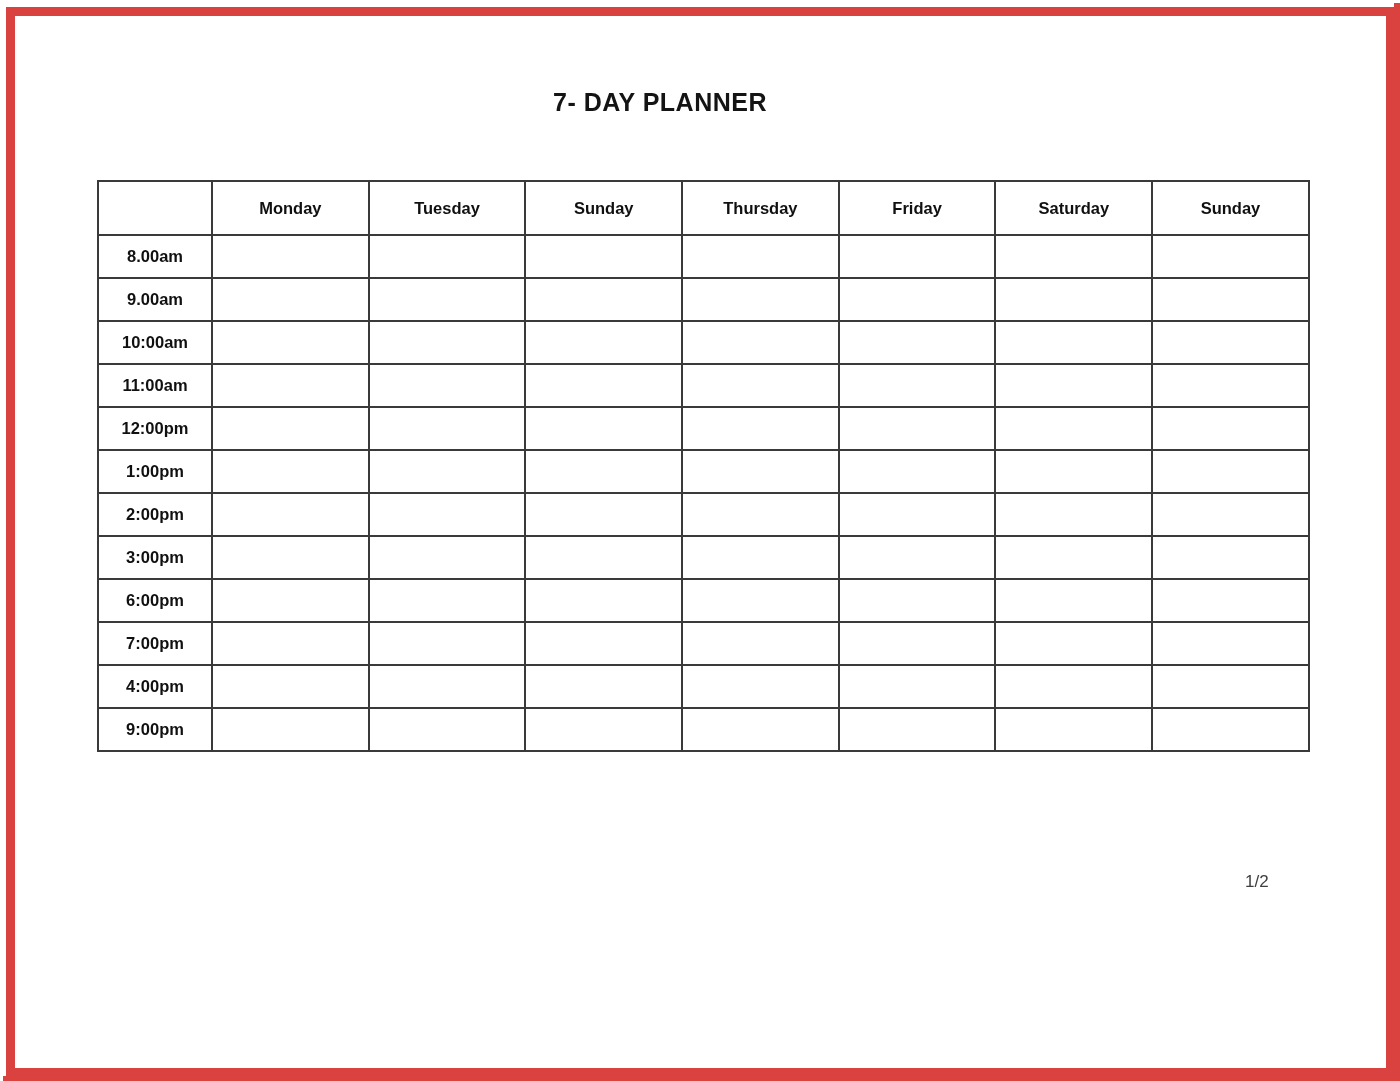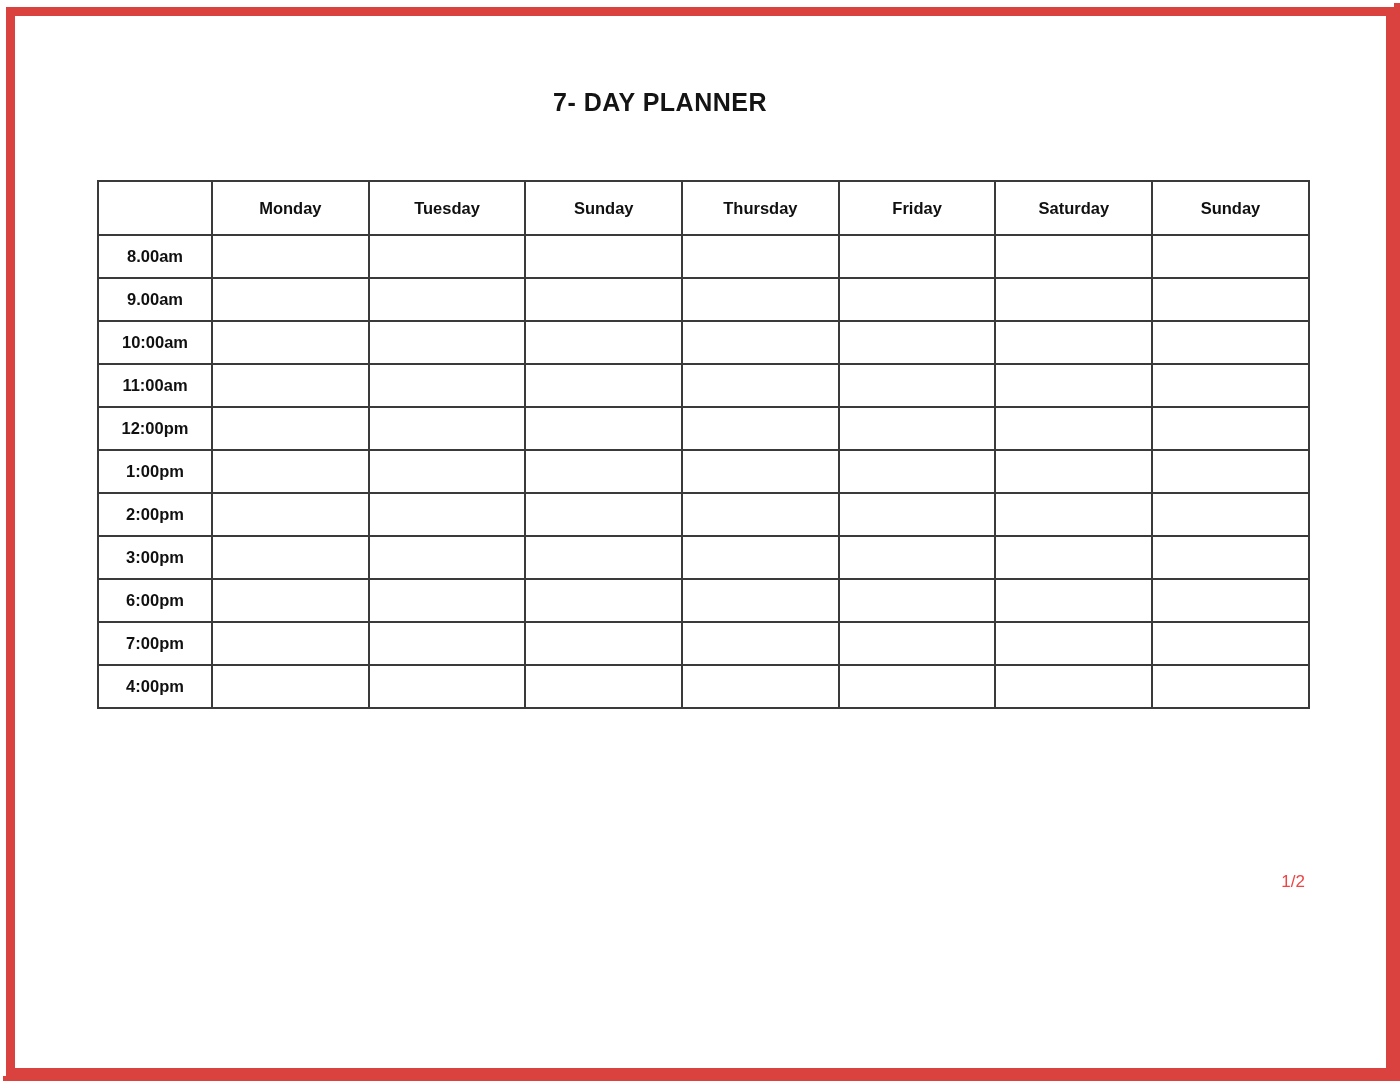--- a/index.html
+++ b/index.html
@@ -134,23 +134,23 @@
   }
   td.slot-cell {
     background: #ffffff;
   }
 
   #page-indicator {
     position: absolute;
     left: 1230px;
     top: 856px;
     width: 60px;
-    text-align: right;
+    text-align: left;
     font-size: 17px;
-    color: #ef4444;
+    color: #404040;
   }
 </style>
 </head>
 <body>
 
 <div id="page-frame">
   <div id="red-border"></div>
   <div id="red-border-outer-right"></div>
   <div id="red-border-outer-bottom"></div>
 
@@ -287,20 +287,30 @@
             <tr>
               <td class="time-cell">4:00pm</td>
               <td class="slot-cell"></td>
               <td class="slot-cell"></td>
               <td class="slot-cell"></td>
               <td class="slot-cell"></td>
               <td class="slot-cell"></td>
               <td class="slot-cell"></td>
               <td class="slot-cell"></td>
             </tr>
+            <tr>
+              <td class="time-cell">9:00pm</td>
+              <td class="slot-cell"></td>
+              <td class="slot-cell"></td>
+              <td class="slot-cell"></td>
+              <td class="slot-cell"></td>
+              <td class="slot-cell"></td>
+              <td class="slot-cell"></td>
+              <td class="slot-cell"></td>
+            </tr>
           </tbody>
       </table>
     </div>
 
     <div id="page-indicator">1/2</div>
 
   </div>
 </div>
 
 </body></html>

